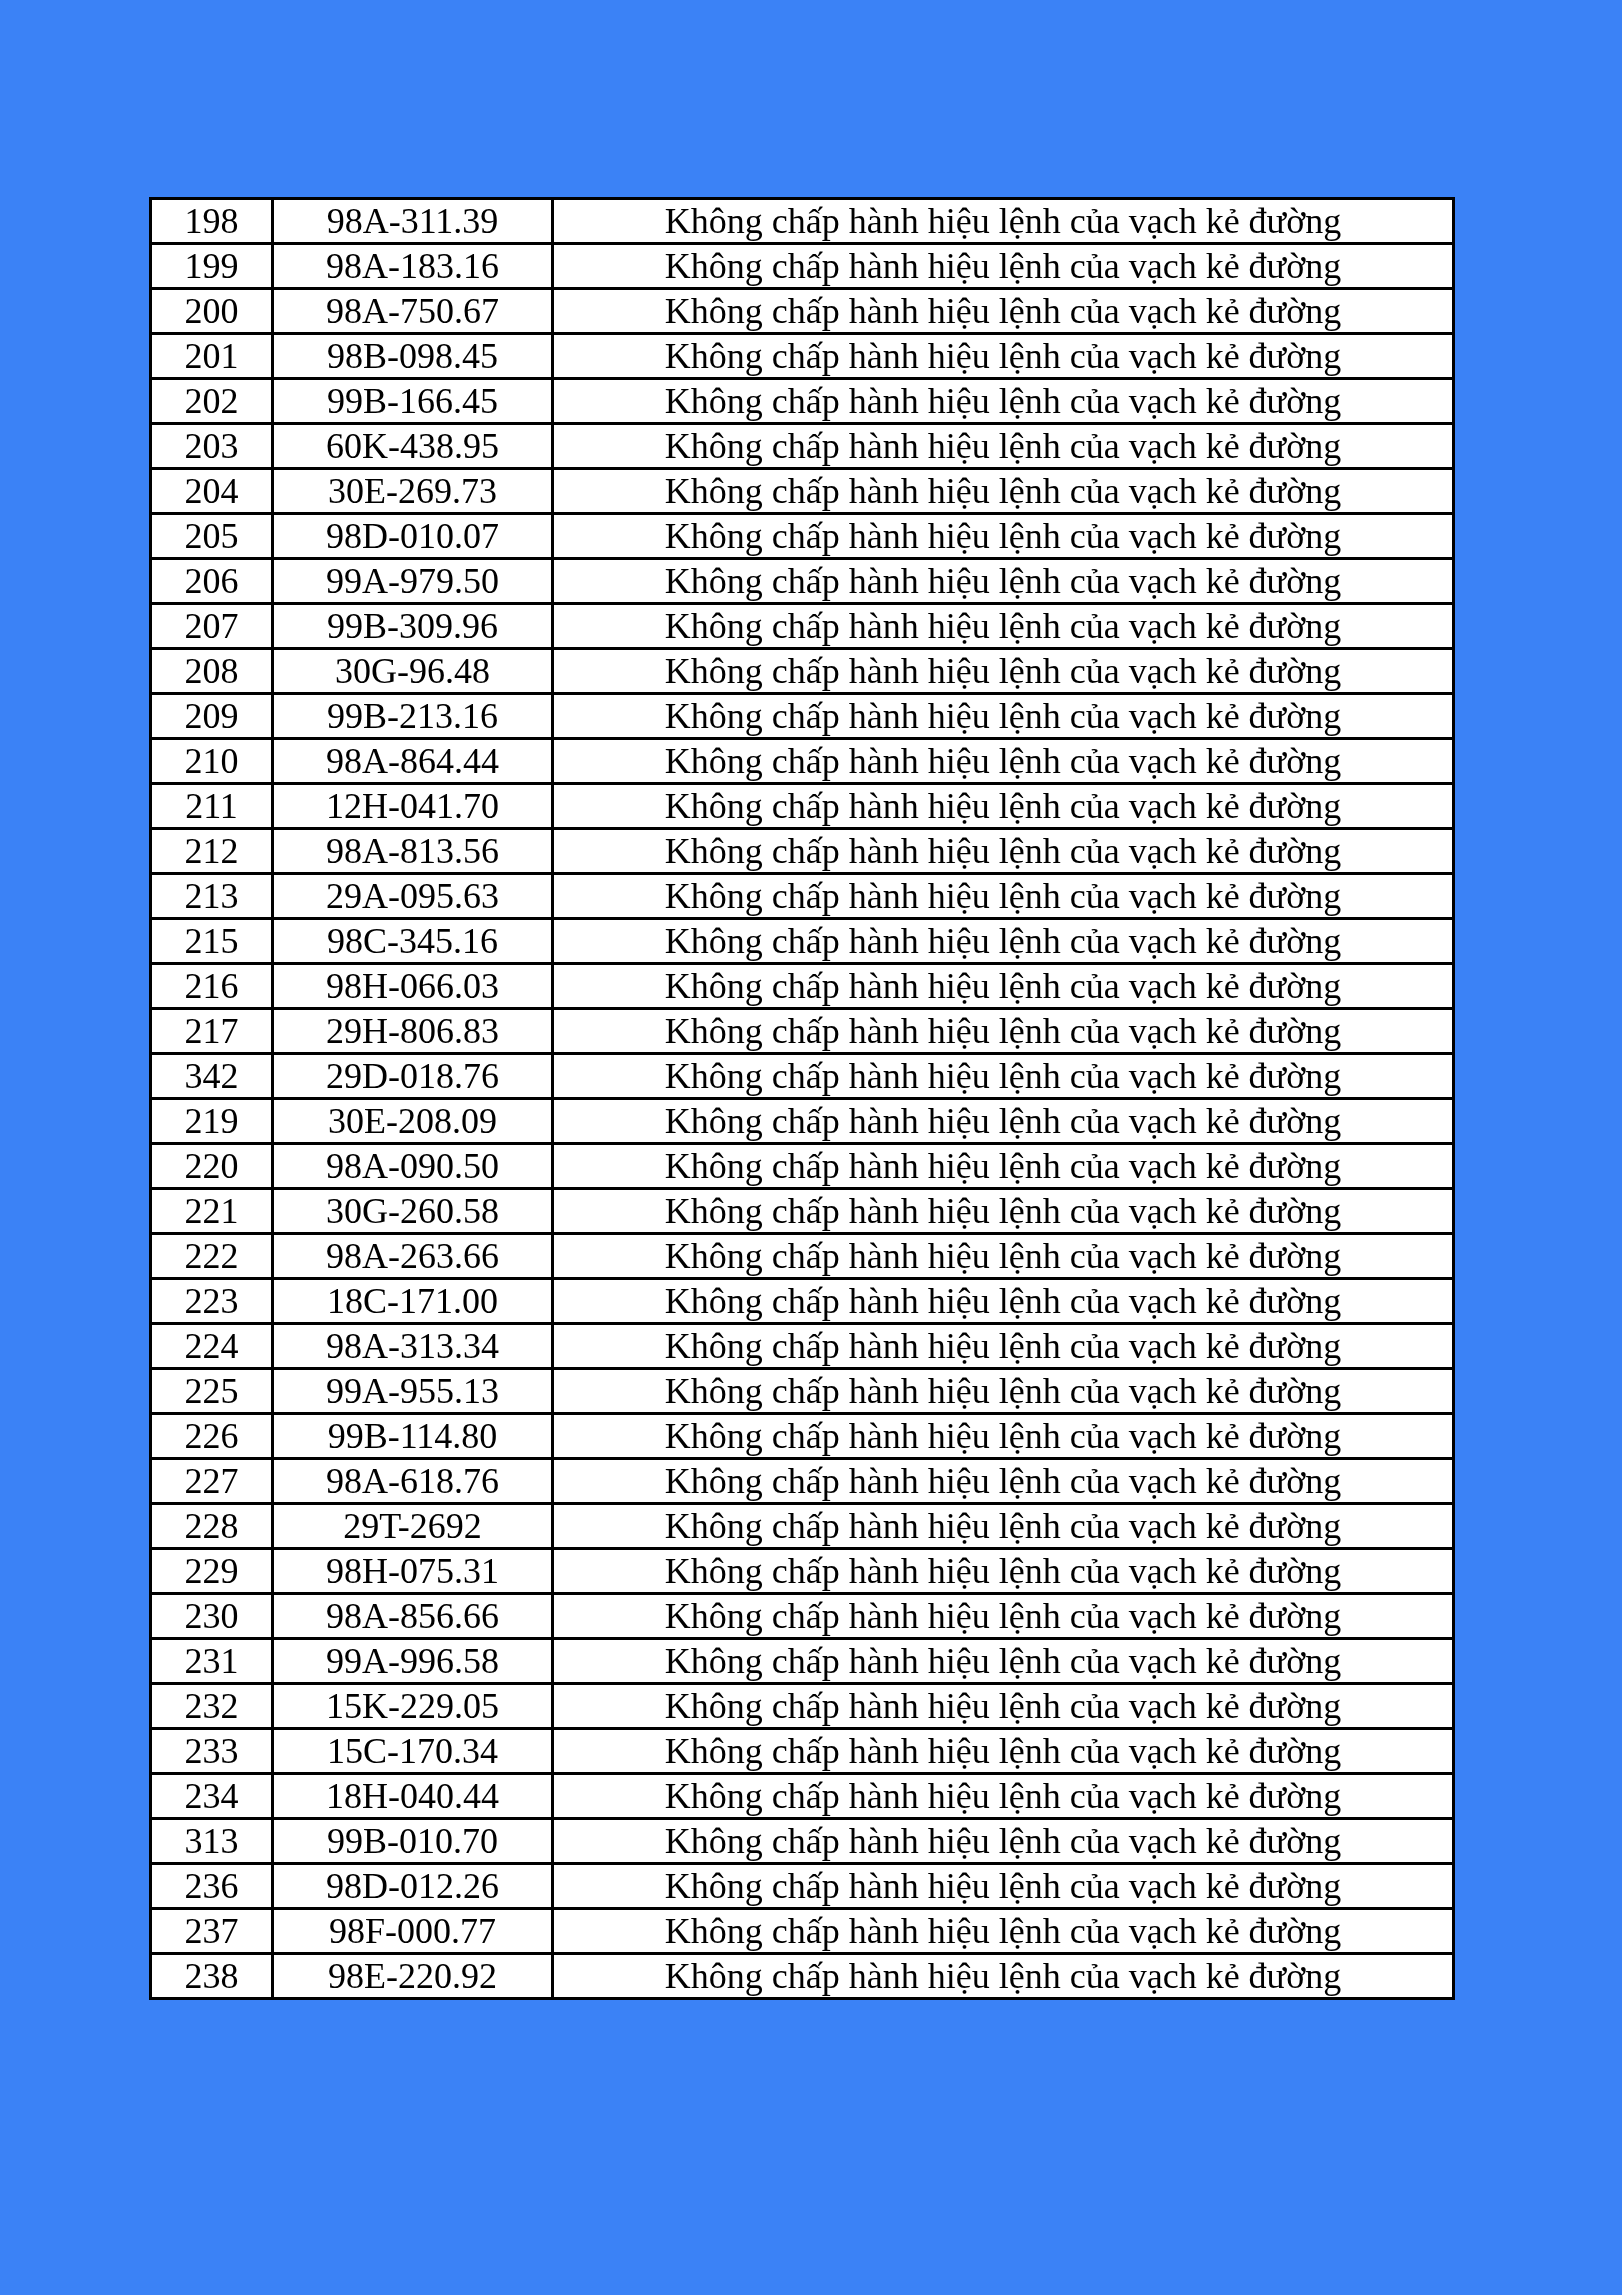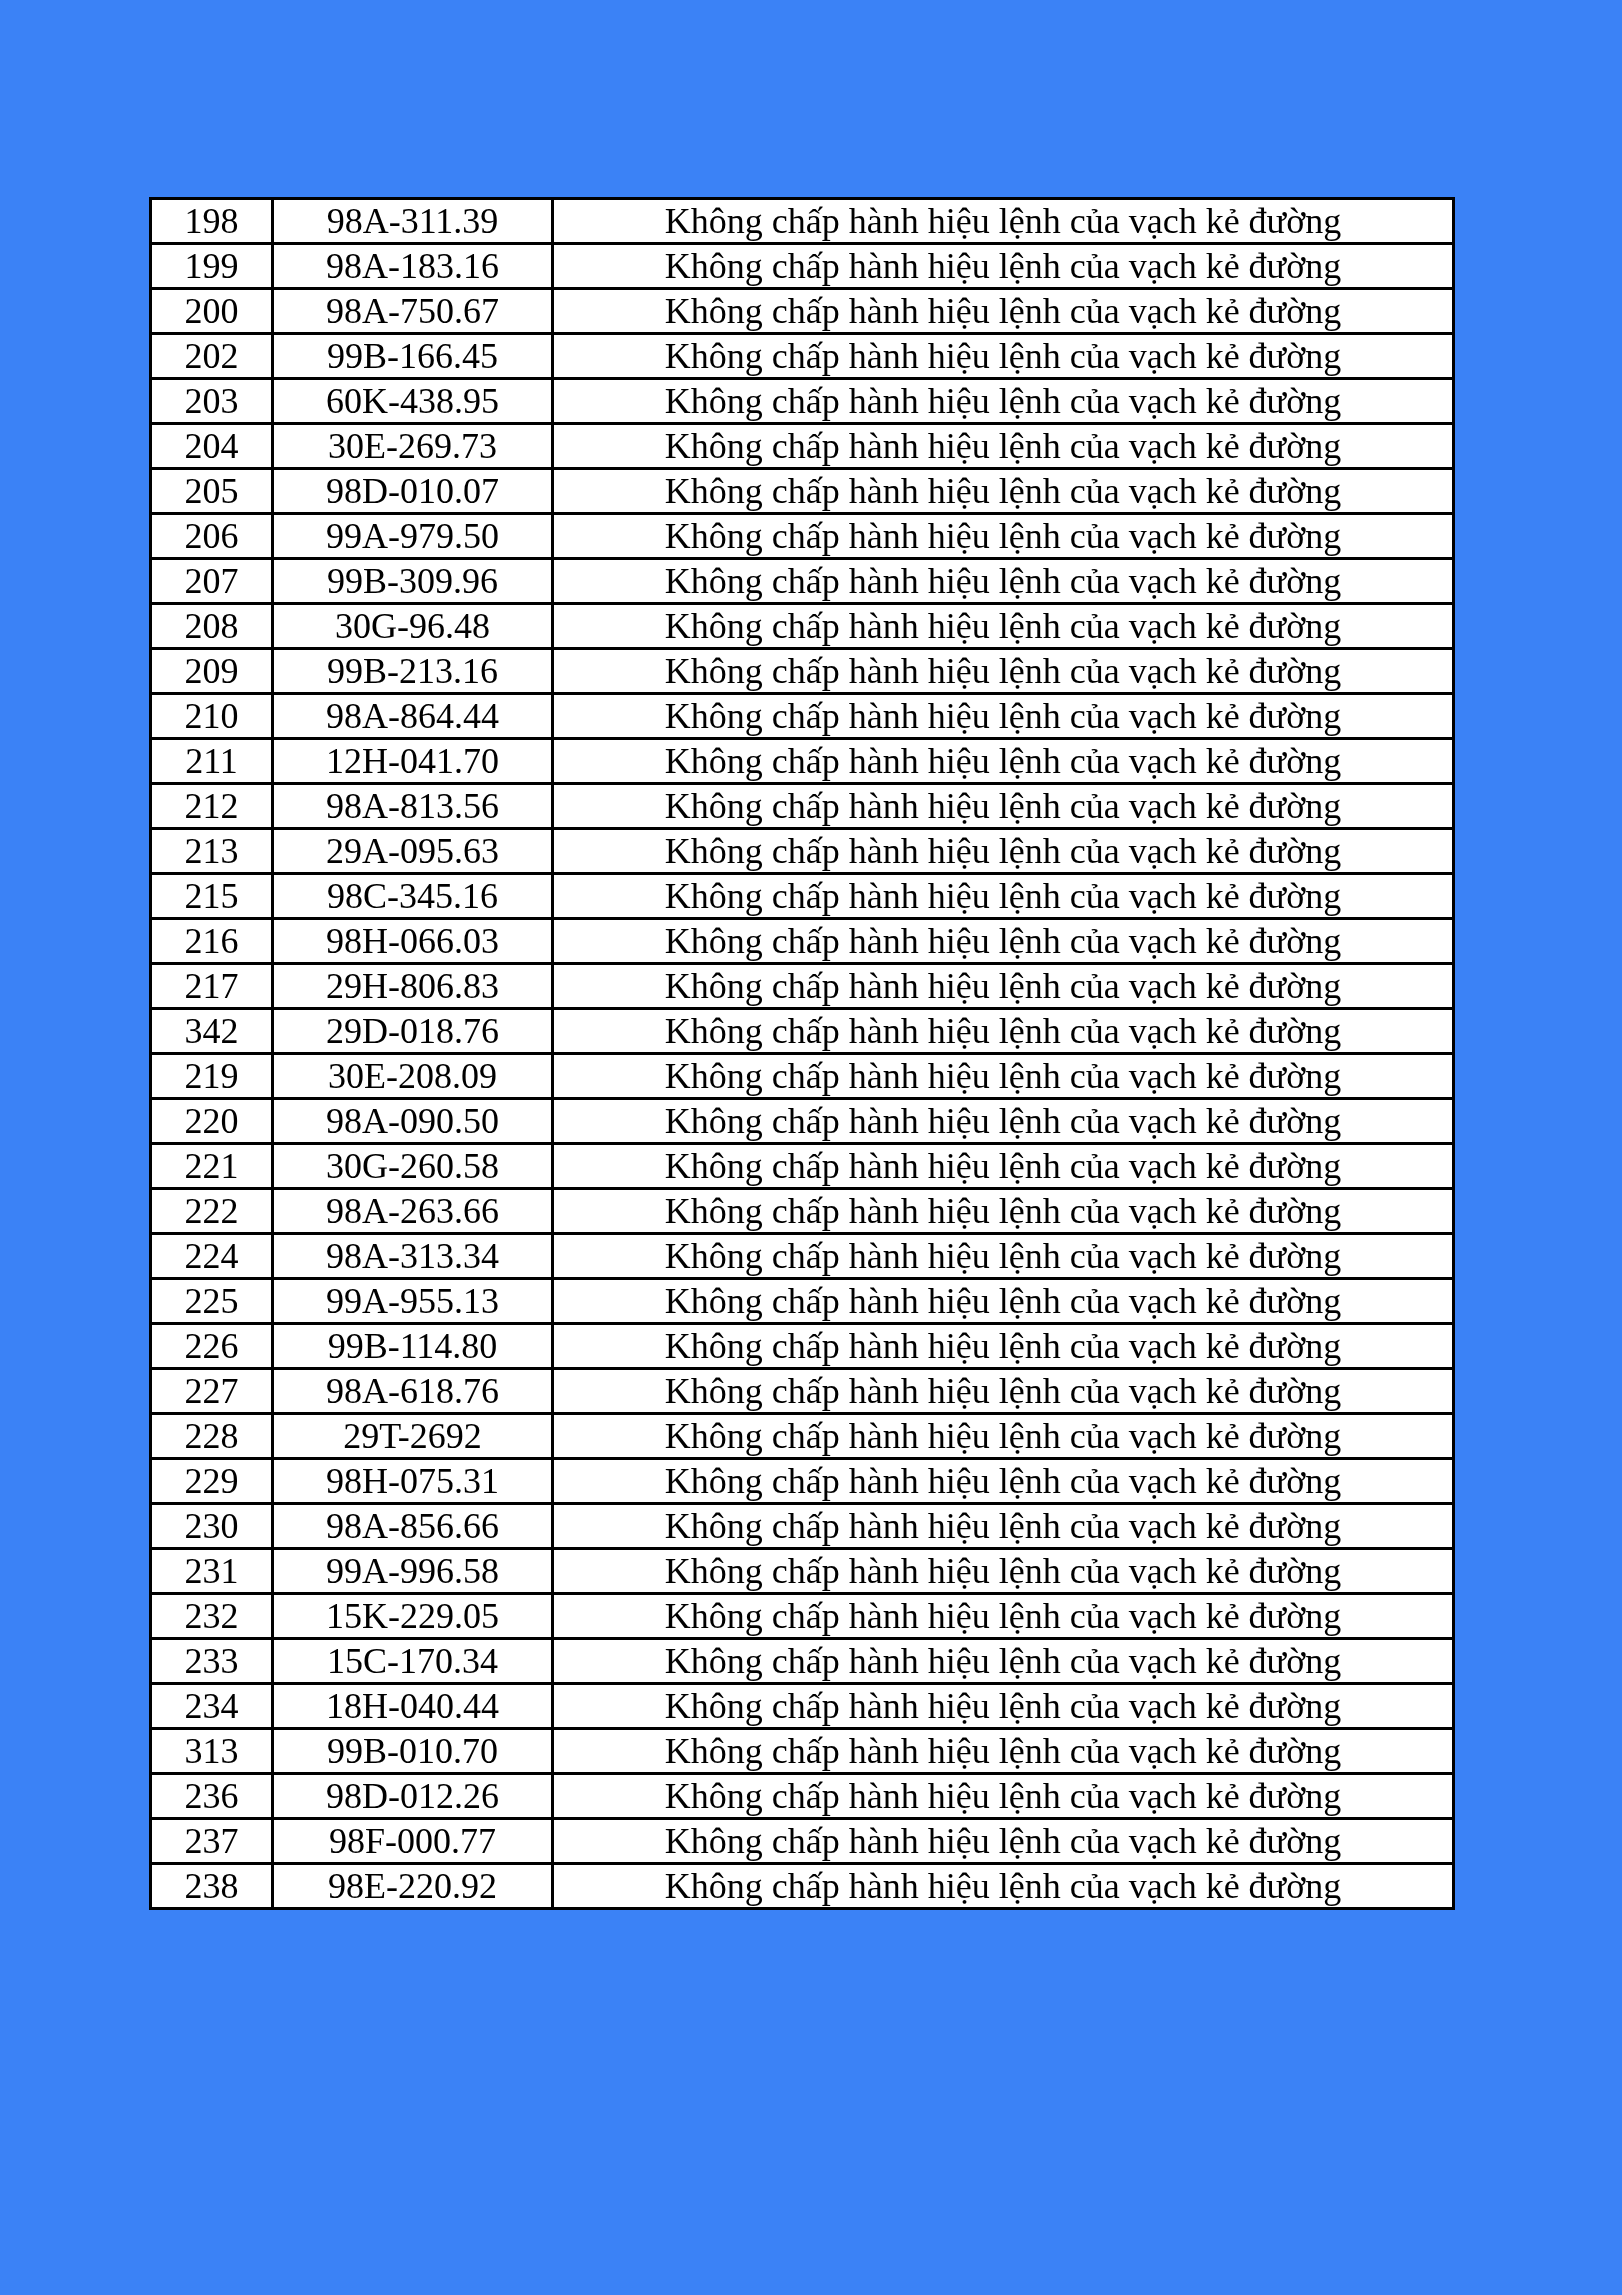--- a/index.html
+++ b/index.html
@@ -66,20 +66,25 @@
     <td><span>199</span></td>
     <td><span>98A-183.16</span></td>
     <td><span>Không chấp hành hiệu lệnh của vạch kẻ đường</span></td>
   </tr>
         <tr>
     <td><span>200</span></td>
     <td><span>98A-750.67</span></td>
     <td><span>Không chấp hành hiệu lệnh của vạch kẻ đường</span></td>
   </tr>
         <tr>
+    <td><span>201</span></td>
+    <td><span>98B-098.45</span></td>
+    <td><span>Không chấp hành hiệu lệnh của vạch kẻ đường</span></td>
+  </tr>
+        <tr>
     <td><span>202</span></td>
     <td><span>99B-166.45</span></td>
     <td><span>Không chấp hành hiệu lệnh của vạch kẻ đường</span></td>
   </tr>
         <tr>
     <td><span>203</span></td>
     <td><span>60K-438.95</span></td>
     <td><span>Không chấp hành hiệu lệnh của vạch kẻ đường</span></td>
   </tr>
         <tr>
@@ -163,20 +168,25 @@
     <td><span>Không chấp hành hiệu lệnh của vạch kẻ đường</span></td>
   </tr>
         <tr>
     <td><span>221</span></td>
     <td><span>30G-260.58</span></td>
     <td><span>Không chấp hành hiệu lệnh của vạch kẻ đường</span></td>
   </tr>
         <tr>
     <td><span>222</span></td>
     <td><span>98A-263.66</span></td>
+    <td><span>Không chấp hành hiệu lệnh của vạch kẻ đường</span></td>
+  </tr>
+        <tr>
+    <td><span>223</span></td>
+    <td><span>18C-171.00</span></td>
     <td><span>Không chấp hành hiệu lệnh của vạch kẻ đường</span></td>
   </tr>
         <tr>
     <td><span>224</span></td>
     <td><span>98A-313.34</span></td>
     <td><span>Không chấp hành hiệu lệnh của vạch kẻ đường</span></td>
   </tr>
         <tr>
     <td><span>225</span></td>
     <td><span>99A-955.13</span></td>

